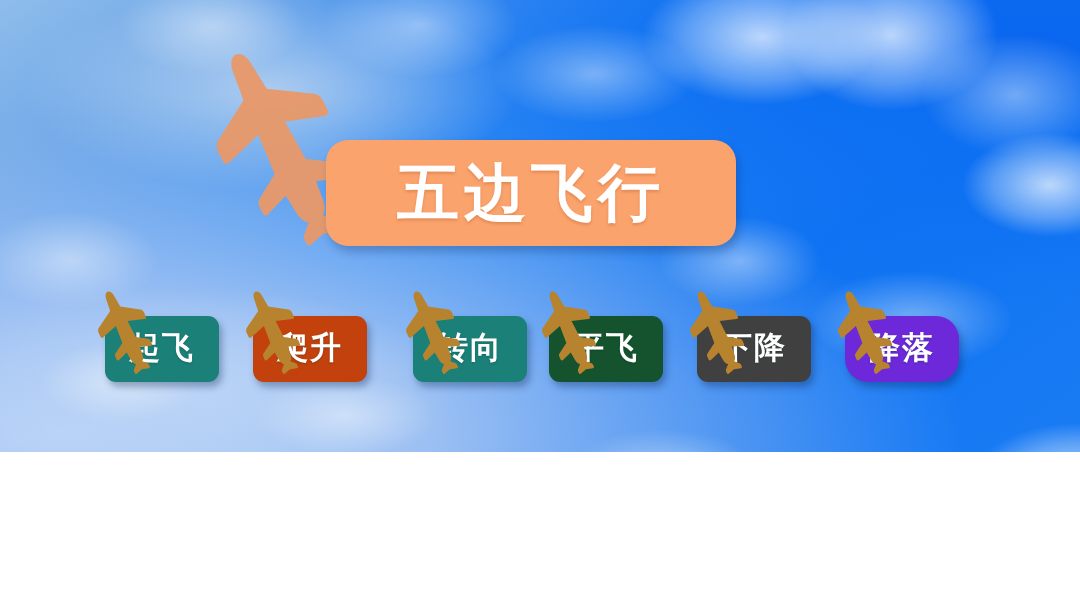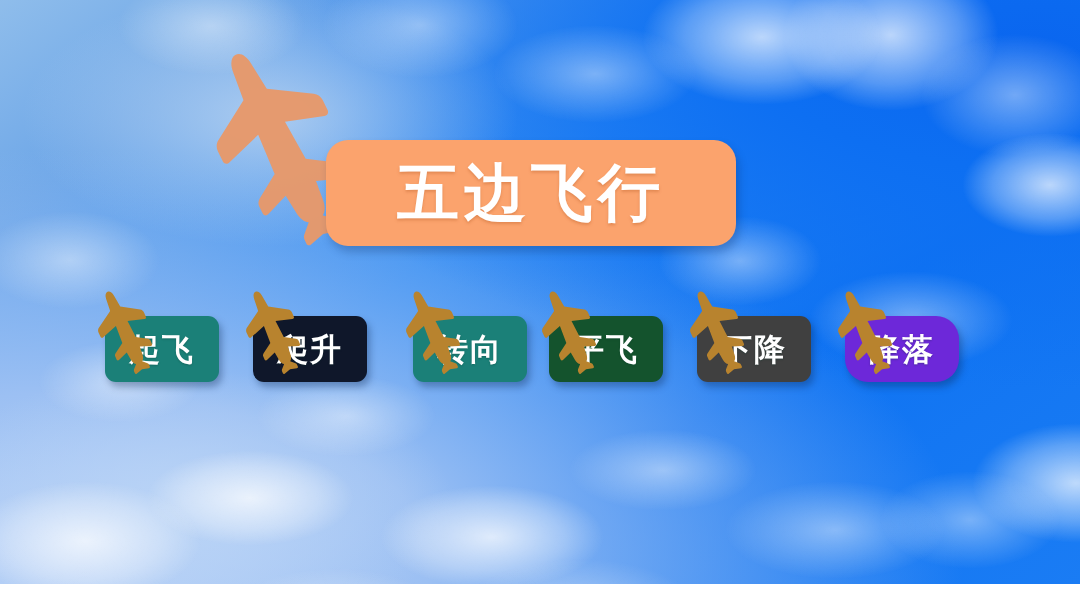--- a/index.html
+++ b/index.html
@@ -6,21 +6,21 @@
   * { margin:0; padding:0; box-sizing:border-box; }
 
   html, body {
     width:1080px; height:604px;
     overflow:hidden;
     font-family:"Liberation Sans","DejaVu Sans",sans-serif;
   }
 
   #stage {
     position:relative;
-    width:1080px; height:584px;
+    width:1080px; height:452px;
     overflow:hidden;
     background:#1577f5;
     padding-left:8px;
   }
 
   
   .sky-base{
     position:absolute; inset:0;
     background:
       radial-gradient(120% 95% at 96% 8%,  #0a66ef 0%,  #0d6ff2 22%, rgba(20,122,245,0) 62%),
@@ -113,20 +113,21 @@
   .tag-chip.teal  { background:#1b8078; }
   .tag-chip.green { background:#5cb86c; }
   .tag-label{
     color:#ffffff;
     font-size:31px;
     font-weight:bold;
     letter-spacing:2px;
     line-height:1;
     white-space:nowrap;
     text-shadow:0 1px 2px rgba(0,50,40,.30);
+    font-family:Liberation Mono, monospace;
   }
   .tag-plane{
     position:absolute;
     left:-26px; top:-30px;
     z-index:3;
   }
 
   
   #subtitle{
     position:absolute;
@@ -197,21 +198,21 @@
         <div class="tag-chip teal" style="background: rgb(27, 128, 120);">
           <span class="tag-label">起飞</span>
         </div>
         <div class="plane-small tag-plane">
           <svg viewBox="0 0 100 100" aria-hidden="true">
             <path fill="#b8832e" d="M50.5 2.2c2.4 0 4.2 2.6 4.6 6.6l1.4 13.9 18.6 11.6c1.5 .95 2.4 2.6 2.4 4.4v5.3c0 1.3-1.3 2.2-2.5 1.7L57.4 40.1l1.1 19.6 11.2 7.2c1.1 .7 1.8 1.9 1.8 3.2v3.7c0 1.1-1.1 1.8-2.1 1.4l-11.1-4.2-.9 9.1c-.3 3.3-1.5 5.6-3.3 6.6l4.4 4.3c.6 .6 .9 1.4 .9 2.2v2.1c0 .8-.8 1.4-1.6 1.2l-7.3-2-7.3 2c-.8 .2-1.6-.4-1.6-1.2v-2.1c0-.8 .3-1.6 .9-2.2l4.4-4.3c-1.8-1-3-3.3-3.3-6.6l-.9-9.1-11.1 4.2c-1 .4-2.1-.3-2.1-1.4v-3.7c0-1.3 .7-2.5 1.8-3.2l11.2-7.2 1.1-19.6-17.6 5.6c-1.2 .5-2.5-.4-2.5-1.7v-5.3c0-1.8 .9-3.45 2.4-4.4l18.6-11.6 1.4-13.9c.4-4 2.2-6.6 4.6-6.6z"></path>
           </svg>
         </div>
       </div>
       <div class="tag-wrap" style="left: 148px;">
-        <div class="tag-chip green" style="background: #0f172a;">
+        <div class="tag-chip green" style="background: #c2410c;">
           <span class="tag-label">爬升</span>
         </div>
         <div class="plane-small tag-plane">
           <svg viewBox="0 0 100 100" aria-hidden="true">
             <path fill="#b8832e" d="M50.5 2.2c2.4 0 4.2 2.6 4.6 6.6l1.4 13.9 18.6 11.6c1.5 .95 2.4 2.6 2.4 4.4v5.3c0 1.3-1.3 2.2-2.5 1.7L57.4 40.1l1.1 19.6 11.2 7.2c1.1 .7 1.8 1.9 1.8 3.2v3.7c0 1.1-1.1 1.8-2.1 1.4l-11.1-4.2-.9 9.1c-.3 3.3-1.5 5.6-3.3 6.6l4.4 4.3c.6 .6 .9 1.4 .9 2.2v2.1c0 .8-.8 1.4-1.6 1.2l-7.3-2-7.3 2c-.8 .2-1.6-.4-1.6-1.2v-2.1c0-.8 .3-1.6 .9-2.2l4.4-4.3c-1.8-1-3-3.3-3.3-6.6l-.9-9.1-11.1 4.2c-1 .4-2.1-.3-2.1-1.4v-3.7c0-1.3 .7-2.5 1.8-3.2l11.2-7.2 1.1-19.6-17.6 5.6c-1.2 .5-2.5-.4-2.5-1.7v-5.3c0-1.8 .9-3.45 2.4-4.4l18.6-11.6 1.4-13.9c.4-4 2.2-6.6 4.6-6.6z"></path>
           </svg>
         </div>
       </div>
       <div class="tag-wrap" style="left: 308px;">
         <div class="tag-chip teal" style="background: rgb(27, 128, 120);">

